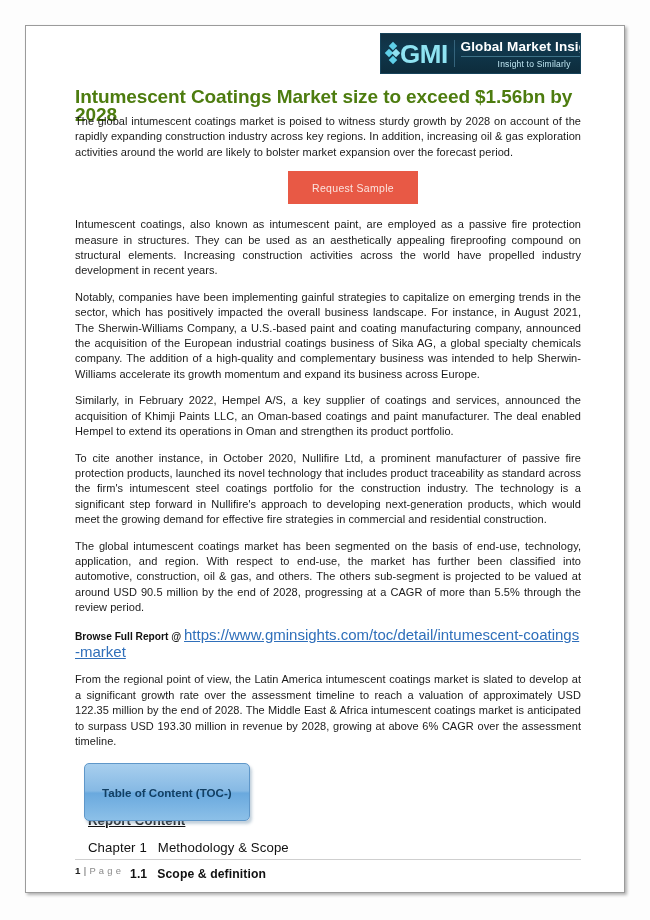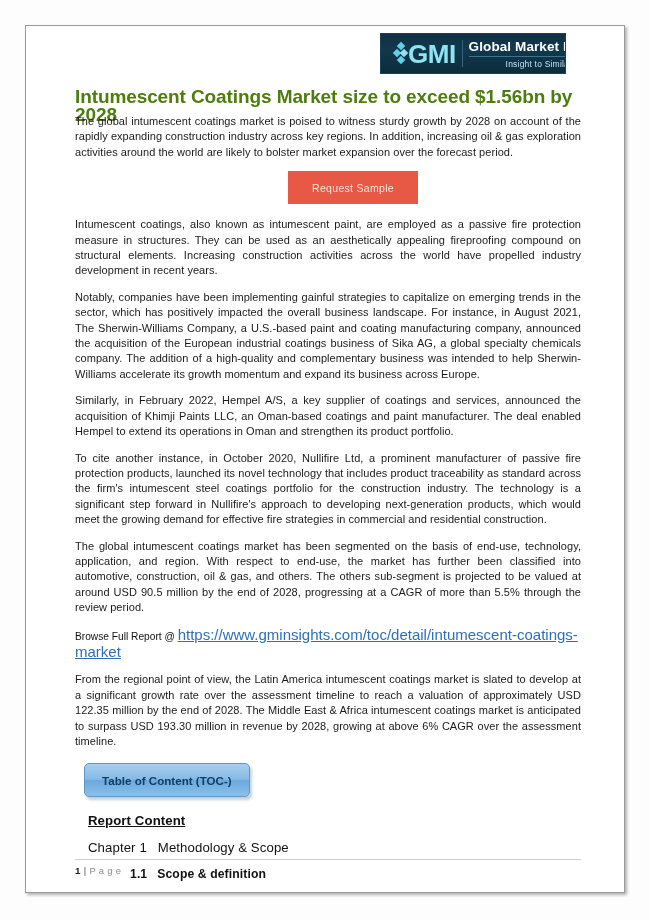--- a/index.html
+++ b/index.html
@@ -45,28 +45,28 @@
 
   
   .logo-row {
     position: absolute;
     right: 0px;
     top: 7px;
     width: 201px;
     height: 41px;
   }
   .logo-box {
-    width: 186px;
+    width: 201px;
     height: 41px;
     background: linear-gradient(180deg, #123042 0%, #10384d 40%, #0d2c3c 100%);
     border: 1px solid #16435a;
     box-sizing: border-box;
     display: flex;
     align-items: center;
-    padding-left: 13px;
+    padding-left: 5px;
     overflow: hidden;
     justify-content: space-between;
   }
   .logo-mark {
     display: flex;
     align-items: center;
     flex: 0 0 auto;
   }
   .logo-diamonds {
     width: 13px;
@@ -190,42 +190,42 @@
 
   
   .browse-line {
     margin: 2px 0 11px 0;
     font-family: "Liberation Sans", sans-serif;
     font-size: 10.2px;
     line-height: 15.4px;
     color: #1a1a1a;
   }
   .browse-label {
-    font-weight: normal;
+    font-weight: bold;
     color: #111111;
   }
   .browse-url {
     color: #2f6fba;
     text-decoration: underline;
     font-size: 15px;
     word-break: break-all;
   }
 
   
   .toc-wrap {
     margin: 14px 0 10px 0;
     height: 36px;
     position: relative;
   }
   .toc-btn {
     position: absolute;
     left: 9px;
     top: 0;
     height: 32px;
-    padding: 0 17px;
+    padding: 12px 17px;
     display: flex;
     align-items: center;
     justify-content: center;
     background: linear-gradient(180deg, #a8cfee 0%, #86b9e4 48%, #6aa9de 52%, #8cc0e8 100%);
     border: 1px solid #5f97c9;
     border-radius: 5px;
     box-shadow: 2px 3px 3px rgba(120,150,175,0.45);
     font-family: "Liberation Sans", sans-serif;
     font-weight: bold;
     font-size: 11.6px;

